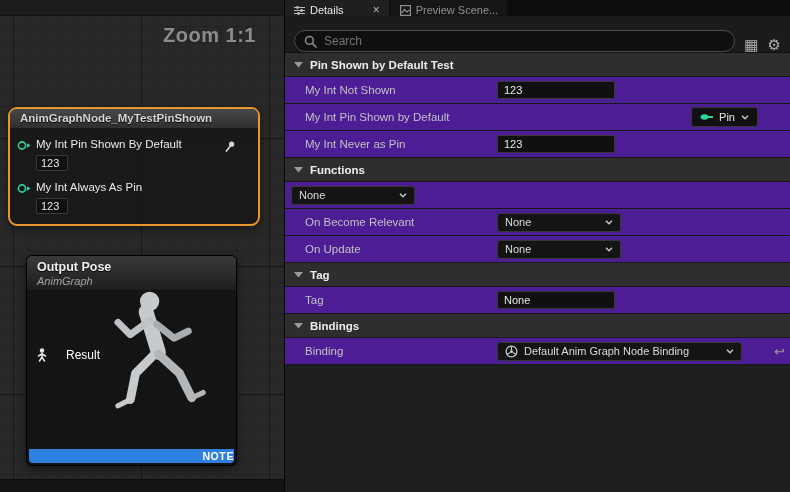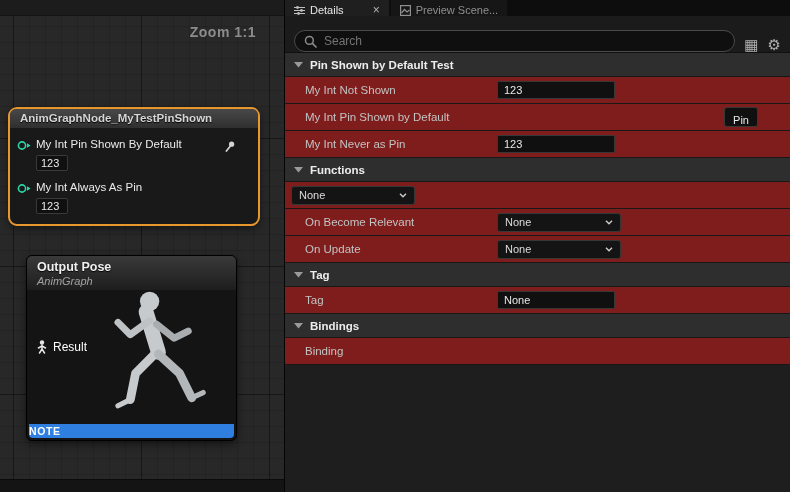--- a/index.html
+++ b/index.html
@@ -14,21 +14,21 @@
       linear-gradient(rgba(0,0,0,0.35) 1px, transparent 1px),
       linear-gradient(90deg, rgba(0,0,0,0.35) 1px, transparent 1px),
       linear-gradient(rgba(0,0,0,0.13) 1px, transparent 1px),
       linear-gradient(90deg, rgba(0,0,0,0.13) 1px, transparent 1px);
     background-size:128px 128px,128px 128px,16px 16px,16px 16px;
     background-position:13px 10px;
     border-right:1px solid #050505;
   }
   .graph-top-strip { position:absolute; top:0; left:0; right:0; height:16px; background:#1c1c1c; border-bottom:1px solid #141414; }
   .graph-bottom-strip { position:absolute; bottom:0; left:0; right:0; height:13px; background:#141414; border-top:1px solid #0b0b0b; }
-  .zoom-label { position:absolute; top:24px; right:28px; color:#8c8c8c; font-size:14px; font-weight:bold; letter-spacing:.5px; }
+  .zoom-label { position:absolute; top:24px; right:28px; color:#8c8c8c; font-size:20px; font-weight:bold; letter-spacing:.5px; }
 
   .anim-node {
     position:absolute; left:8px; top:107px; width:252px;
     border:2px solid #E8972C; border-radius:9px;
     background:rgba(24,24,24,0.94); box-shadow:0 3px 8px rgba(0,0,0,.45);
   }
   .anim-node-header {
     padding:3px 10px 4px; font-size:11.5px; font-weight:bold; color:#d6d6d6;
     background:linear-gradient(#484848,#2f2f2f); border-radius:6px 6px 0 0;
     border-bottom:1px solid #181818; text-shadow:0 1px 1px #000;
@@ -40,33 +40,33 @@
   .g-pin .col { margin-left:4px; }
   .g-pin .pin-label { color:#eaeaea; font-size:11.5px; margin-bottom:3px; }
   .node-value-input {
     width:32px; background:#101010; border:1px solid #3a3a3a; border-radius:2px;
     color:#e8e8e8; font-size:11px; padding:1px 4px; outline:none;
     font-family:"Liberation Sans","DejaVu Sans",sans-serif;
   }
   .pin-wand { position:absolute; right:14px; top:2px; }
 
   .output-node {
-    position:absolute; left:26px; top:255px; width:211px; height:186px;
+    position:absolute; left:26px; top:255px; width:211px; height:211px;
     border:1px solid #000; border-radius:6px; background:#141414;
     overflow:hidden; box-shadow:0 3px 8px rgba(0,0,0,.5);
   }
   .output-header { padding:4px 10px 3px; background:linear-gradient(rgba(88,88,88,.55),rgba(44,44,44,.4)); }
   .output-title { color:#f0f0f0; font-size:12.5px; font-weight:bold; text-shadow:0 1px 1px #000; }
   .output-subtitle { color:#a2a2a2; font-size:11px; font-style:italic; margin-top:1px; }
   .mannequin { position:absolute; right:2px; top:26px; }
-  .result-pin { position:absolute; left:9px; top:84px; display:flex; align-items:center; gap:5px; color:#fff; font-size:12px; }
+  .result-pin { position:absolute; left:9px; top:92px; display:flex; align-items:center; gap:18px; color:#fff; font-size:12px; }
   .note-bar {
     position:absolute; left:2px; right:2px; bottom:2px; height:14px;
     background:#2E7FE0; color:#fff; font-size:10.5px; font-weight:bold;
-    text-align:left; line-height:14px; letter-spacing:.6px; border-radius:0 0 4px 4px;
+    text-align:right; line-height:14px; letter-spacing:.6px; border-radius:0 0 4px 4px;
   }
 
   
   .details-panel { flex:1; display:flex; flex-direction:column; background:#1e1e1e; min-width:0; }
   .tab-bar { height:16px; flex:0 0 16px; background:#0d0d0d; display:flex; align-items:stretch; }
   .tab { display:flex; align-items:flex-end; gap:5px; padding:0 9px; font-size:11px; white-space:nowrap; }
   .tab.active { background:#1f1f1f; color:#e6e6e6; }
   .tab.inactive { background:#161616; color:#8f8f8f; margin-left:2px; }
   .tab-close { margin-left:24px; color:#b5b5b5; font-size:12px; line-height:1; }
 
@@ -75,40 +75,40 @@
   .search-pill input { flex:1; background:transparent; border:none; outline:none; color:#ddd; font-size:12px; font-family:"Liberation Sans","DejaVu Sans",sans-serif; }
   .search-pill input::placeholder { color:#747474; }
   .toolbar-icon { color:#b0b0b0; font-size:15px; line-height:1; cursor:default; }
 
   .rows-area { flex:1; background:#1e1e1e; overflow:hidden; }
   .section-header {
     height:24px; display:flex; align-items:center; gap:7px; padding-left:9px;
     background:#2e2e2e; border-bottom:1px solid #181818;
     color:#ededed; font-weight:bold; font-size:11.5px;
   }
-  .prop-row { height:27px; display:flex; align-items:center; background:#7f1d1d; border-bottom:1px solid #181818; position:relative; }
+  .prop-row { height:27px; display:flex; align-items:center; background:#4c1d95; border-bottom:1px solid #181818; position:relative; }
   .prop-label { flex:0 0 206px; width:206px; padding-left:20px; color:#c2c2c2; font-size:11.5px; white-space:nowrap; overflow:hidden; }
   .prop-value { flex:1; display:flex; align-items:center; padding-left:6px; height:100%; position:relative; }
 
   .text-input {
     width:118px; height:18px; background:#101010; border:1px solid #373737; border-radius:2px;
     color:#e8e8e8; font-size:11px; padding:0 6px; outline:none;
     font-family:"Liberation Sans","DejaVu Sans",sans-serif;
   }
   .combo {
     width:124px; height:19px; background:#141414; border:1px solid #373737; border-radius:3px;
     display:flex; align-items:center; justify-content:space-between; padding:0 7px;
     color:#dcdcdc; font-size:11px; cursor:default;
   }
   .combo.wide { width:245px; justify-content:flex-start; gap:6px; }
   .combo.wide .chev { margin-left:auto; }
   .pin-btn {
     margin-left:auto; margin-right:32px; height:20px; background:#101010; border:1px solid #373737;
     border-radius:3px; display:flex; align-items:center; gap:6px; padding:0 8px;
-    color:#e8e8e8; font-size:11px; cursor:default;flex-direction:column;
+    color:#e8e8e8; font-size:11px; cursor:default;
   }
   .revert-icon { position:absolute; right:5px; top:50%; transform:translateY(-50%); color:#9f9f9f; font-size:13px; }
 </style>
 </head>
 <body>
 
 <div class="app">
 
   <div class="graph-panel">
     <div class="graph-top-strip"></div>
@@ -294,17 +294,31 @@
       </div>
 
       <div class="section-header">
         <svg width="9" height="6" viewBox="0 0 9 6">
             <path d="M0 0 H9 L4.5 5.5 Z" fill="#9a9a9a"></path>
           </svg>
         <span>Bindings</span>
       </div>
       <div class="prop-row">
         <div class="prop-label">Binding</div>
+        <div class="prop-value">
+          <div class="combo wide">
+            <svg width="13" height="13" viewBox="0 0 13 13">
+              <circle cx="6.5" cy="6.5" r="5.4" fill="none" stroke="#cfcfcf" stroke-width="1.2"></circle>
+              <circle cx="6.5" cy="6.5" r="1.5" fill="#cfcfcf"></circle>
+              <path d="M6.5 1.5 L6.5 5 M2 9.5 L5.2 7.4 M11 9.5 L7.8 7.4" stroke="#cfcfcf" stroke-width="1.1"></path>
+            </svg>
+            <span>Default Anim Graph Node Binding</span>
+            <svg class="chev" width="8" height="5" viewBox="0 0 8 5">
+                <path d="M1 0.8 L4 3.8 L7 0.8" stroke="#cccccc" stroke-width="1.4" fill="none"></path>
+              </svg>
+          </div>
+          <span class="revert-icon">↩</span>
+        </div>
       </div>
 
     </div>
   </div>
 </div>
 
 </body></html>

